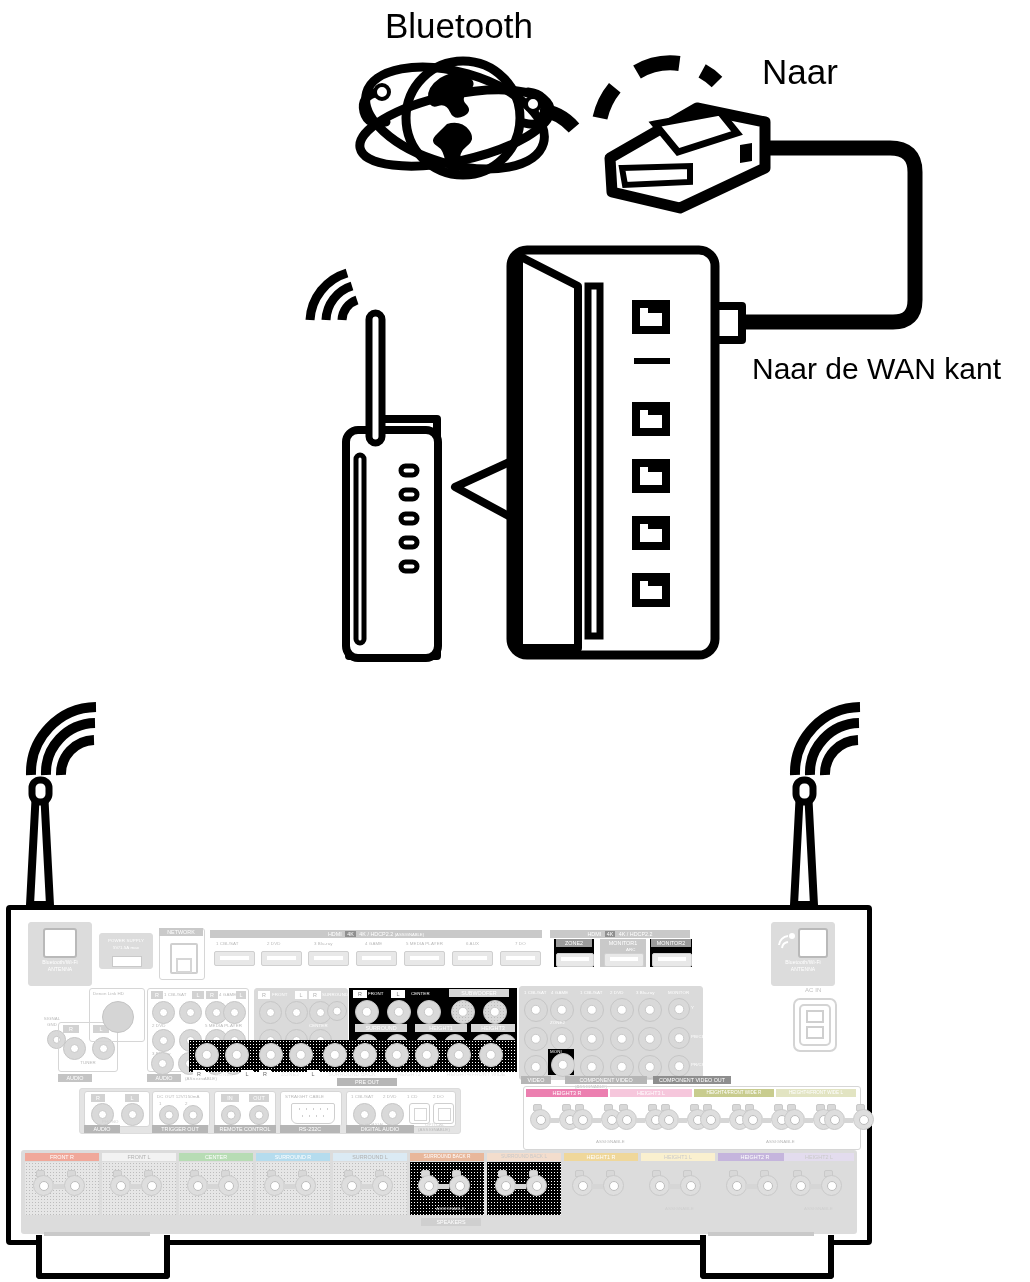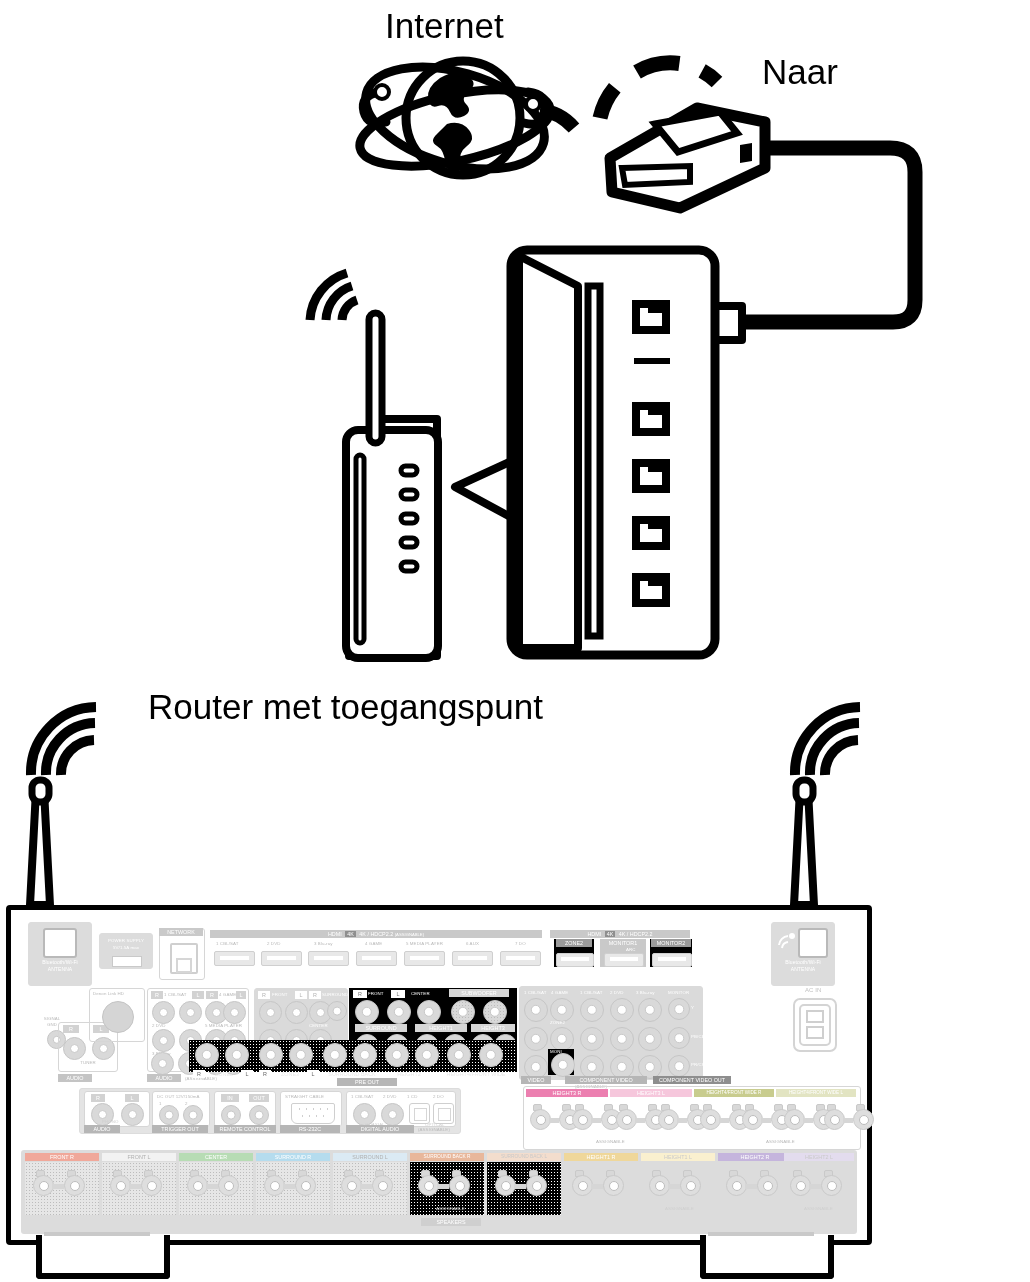--- a/index.html
+++ b/index.html
@@ -146,23 +146,23 @@
       <path d="M800 790 L808 790 L814 905 L794 905 Z" fill="#fff" stroke="#000" stroke-width="8"></path>
       <rect x="796" y="780" width="17" height="22" rx="8" fill="#fff" stroke="#000" stroke-width="7"></rect>
     </g>
     <g fill="none" stroke="#000" stroke-width="10" stroke-linecap="butt">
       <path d="M795 775 a66 66 0 0 1 65 -68"></path>
       <path d="M810 775 a50 50 0 0 1 49 -52"></path>
       <path d="M825 775 a34 34 0 0 1 33 -35"></path>
     </g>
   </svg>
 
-  <div class="lbl" id="lbl-internet">Internet</div>
+  <div class="lbl" id="lbl-internet">Bluetooth</div>
   <div class="lbl" id="lbl-modem">Naar</div>
-  <div class="lbl" id="lbl-router">Router met toegangspunt</div>
+  <div class="lbl" id="lbl-wan">Naar de WAN kant</div>
 
   <div class="pnl" style="left:6px;top:905px;width:856px;height:330px;border:5px solid #000;
        border-radius:4px;background:#fff;">
 
     <div class="grp" style="left:17px;top:12px;width:62px;height:62px;background:#dcdcdc;border-color:#dcdcdc;">
       <div style="position:absolute;left:14px;top:5px;width:30px;height:26px;border:2px solid #b9b9b9;border-radius:3px;background:#fff;"></div>
       <div class="jacktxt" style="left:3px;top:36px;width:56px;text-align:center;color:#fff;font-size:5px;">Bluetooth/Wi-Fi</div>
       <div class="jacktxt" style="left:3px;top:43px;width:56px;text-align:center;color:#fff;font-size:5px;">ANTENNA</div>
     </div>
 

